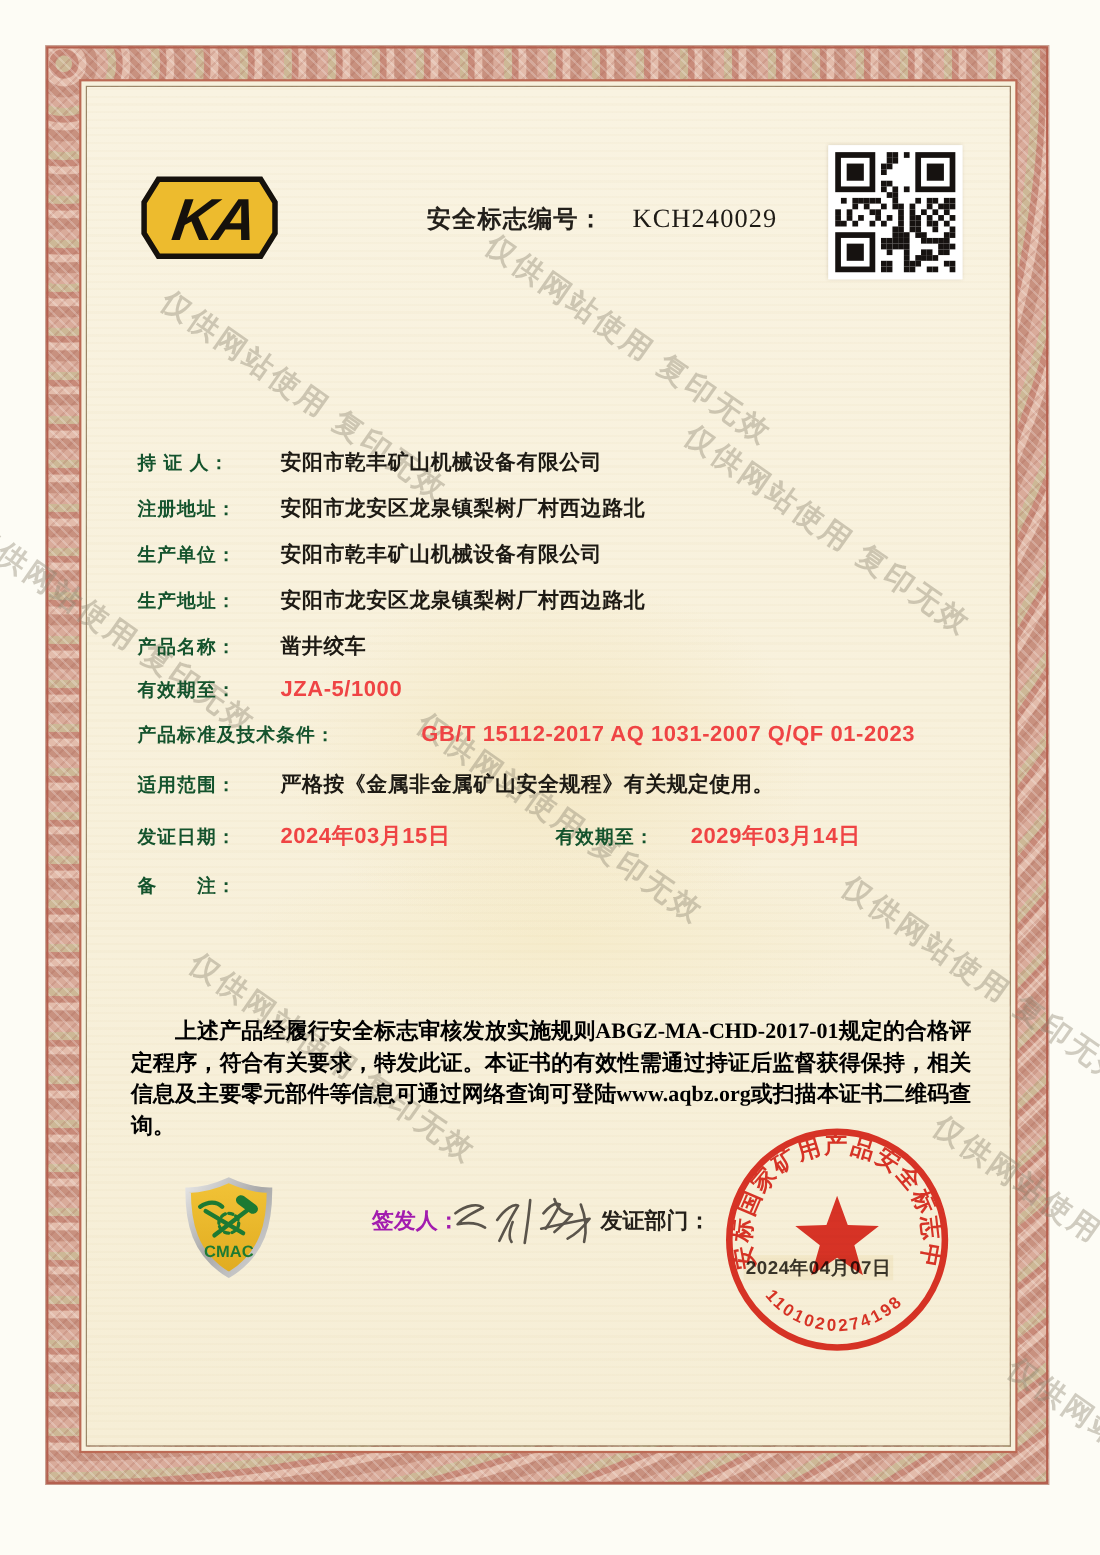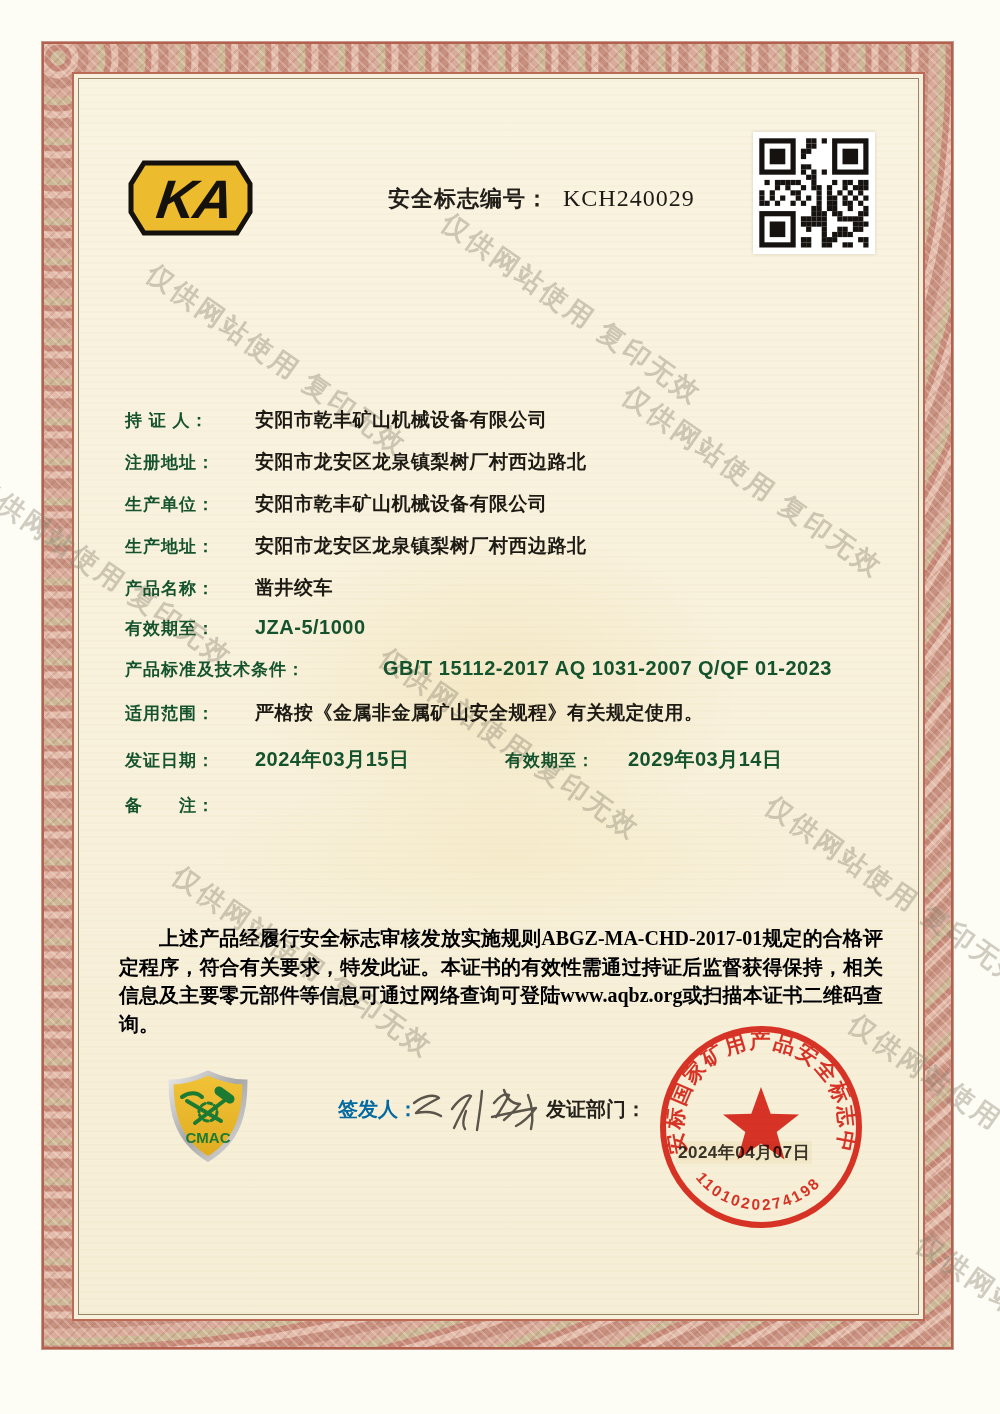--- a/index.html
+++ b/index.html
@@ -25,45 +25,45 @@
   .ghost.g1{left:240px;top:540px;width:520px;height:330px;
         background:radial-gradient(ellipse at 50% 45%, rgba(236,214,150,.32), rgba(236,214,150,0) 65%);}
   .ghost.g2{left:210px;top:770px;width:600px;height:170px;
         background:radial-gradient(ellipse at 50% 50%, rgba(240,222,160,.25), rgba(240,222,160,0) 70%);}
   
   .wm{position:absolute;white-space:nowrap;font-size:27px;font-weight:600;letter-spacing:3px;
       color:rgba(140,132,112,.40);transform:rotate(35deg);transform-origin:0 0;z-index:3;
       font-family:"Liberation Sans",sans-serif;pointer-events:none;}
   
   .ka-logo{position:absolute;left:128px;top:160px;width:125px;height:76px;z-index:4;}
-  .cert-no-line{position:absolute;left:388px;top:184px;z-index:4;display:flex;align-items:baseline;gap:14px;}
+  .cert-no-line{position:absolute;left:388px;top:184px;z-index:4;display:flex;align-items:baseline;gap:26px;}
   .cert-no-label{font-size:22px;font-weight:bold;color:#221f1a;letter-spacing:1px;}
   .cert-no-value{font-family:"Liberation Serif",serif;font-size:24px;color:#1e1b16;letter-spacing:1px;}
   .qr{position:absolute;left:753px;top:132px;width:122px;height:122px;background:#ffffff;
       box-shadow:0 0 3px rgba(120,100,70,.25);z-index:4;}
   
   .title{position:absolute;left:0;right:0;top:294px;text-align:center;z-index:4;
          font-family:"Liberation Serif",serif;font-size:52px;font-weight:900;letter-spacing:6px;
          color:#14120e;}
   
   .row{position:absolute;left:125px;display:flex;align-items:baseline;z-index:4;}
   .flabel{font-size:17px;font-weight:bold;color:#14532d;letter-spacing:1px;}
   .lw130{display:inline-block;width:130px;}
   .lw258{display:inline-block;width:258px;}
   .lw123{display:inline-block;width:123px;}
   .v-kai{font-family:"Liberation Serif",serif;font-size:19px;font-weight:700;color:#1d1a14;letter-spacing:.5px;}
-  .v-latin{font-family:"Liberation Sans",sans-serif;font-size:20px;font-weight:700;color:#14532d;letter-spacing:.5px;}
+  .v-latin{font-family:"Liberation Sans",sans-serif;font-size:20px;font-weight:700;color:#ef4444;letter-spacing:.5px;}
   .valid-group{position:absolute;left:505px;display:flex;align-items:baseline;z-index:4;}
   
   .statement{position:absolute;left:119px;top:924px;width:764px;z-index:4;
              font-family:"Liberation Serif",serif;font-size:20px;font-weight:700;line-height:28.5px;
              color:#000000;text-align:justify;text-indent:2em;}
   
   .cmac{position:absolute;left:166px;top:1070px;width:84px;height:92px;z-index:4;}
-  .signer-label{position:absolute;left:338px;top:1096px;font-size:20px;font-weight:bold;color:#0369a1;z-index:4;}
+  .signer-label{position:absolute;left:338px;top:1096px;font-size:20px;font-weight:bold;color:#a21caf;z-index:4;}
   .signature{position:absolute;left:408px;top:1075px;width:150px;height:60px;z-index:5;}
   .dept-label{position:absolute;left:546px;top:1096px;font-size:20px;font-weight:bold;color:#24201a;z-index:4;}
   
   .stamp{position:absolute;left:656px;top:1022px;width:210px;height:210px;z-index:6;
          mix-blend-mode:multiply;opacity:.95;}
   .stamp-date{position:absolute;left:676px;top:1141px;z-index:7;font-size:17px;font-weight:bold;
               color:#3b372f;letter-spacing:.5px;background:rgba(248,242,222,.55);padding:0 2px;
               font-family:"Liberation Sans",sans-serif;mix-blend-mode:multiply;}
 </style>
 </head>

